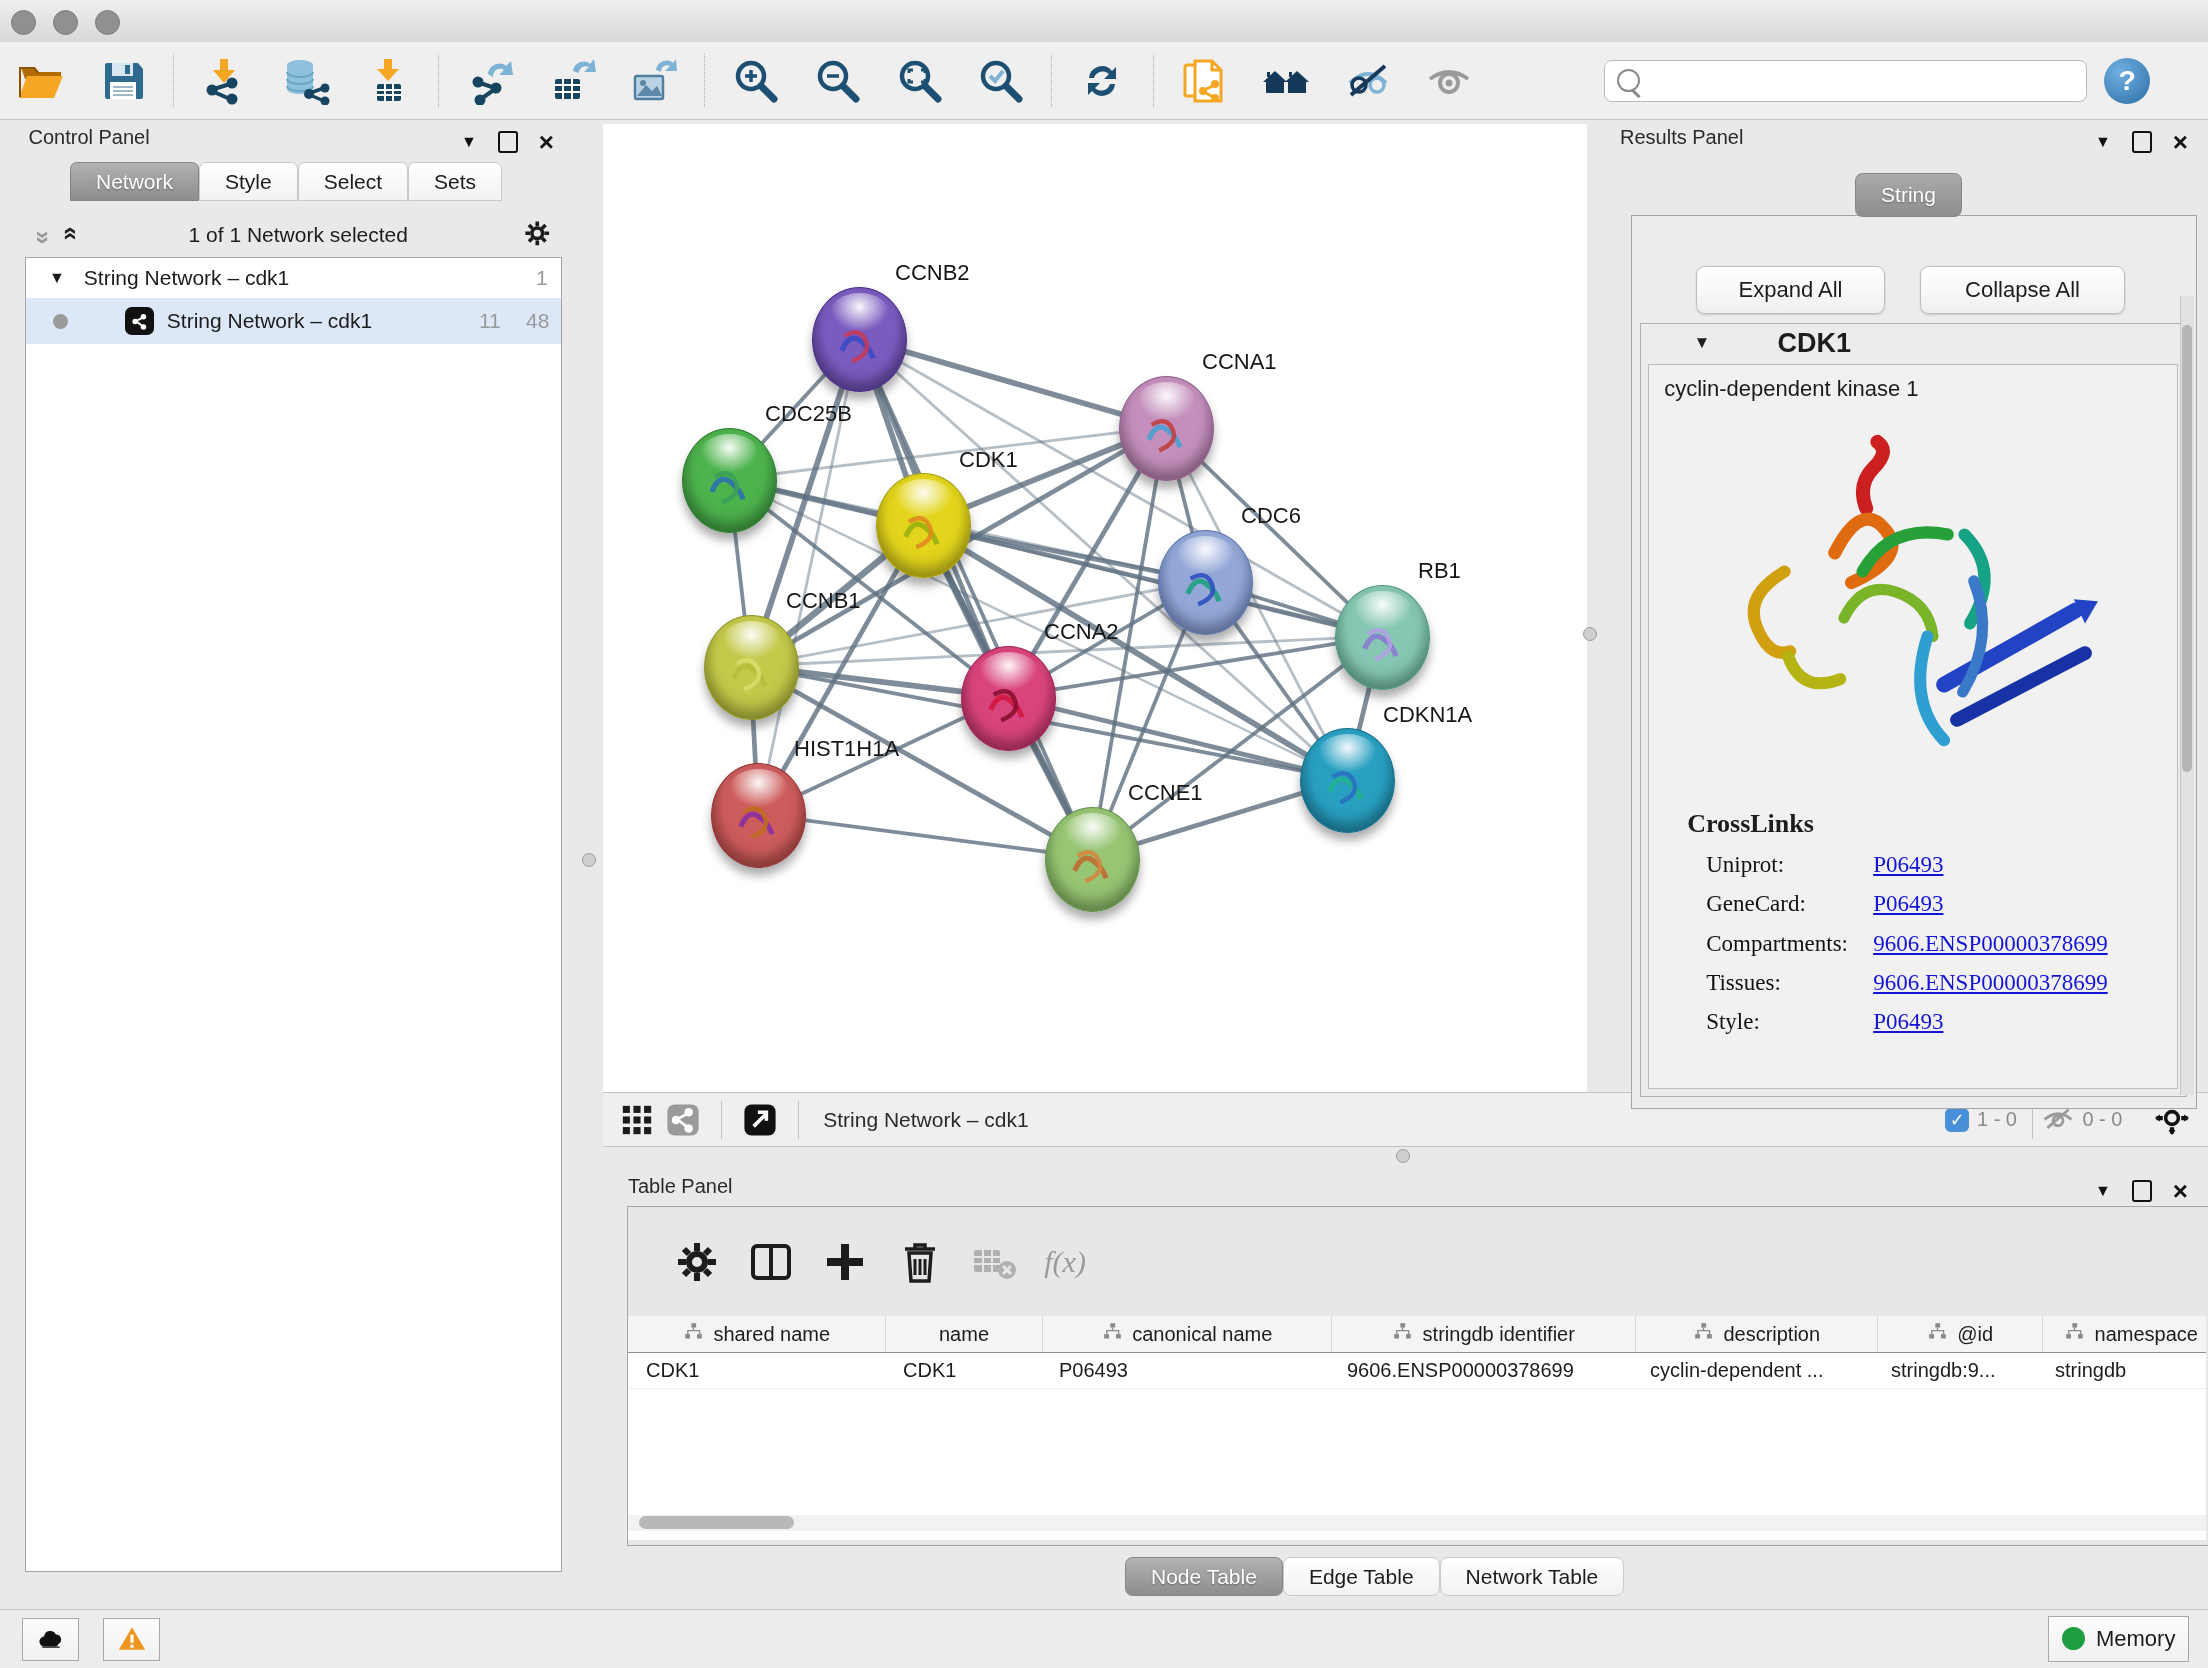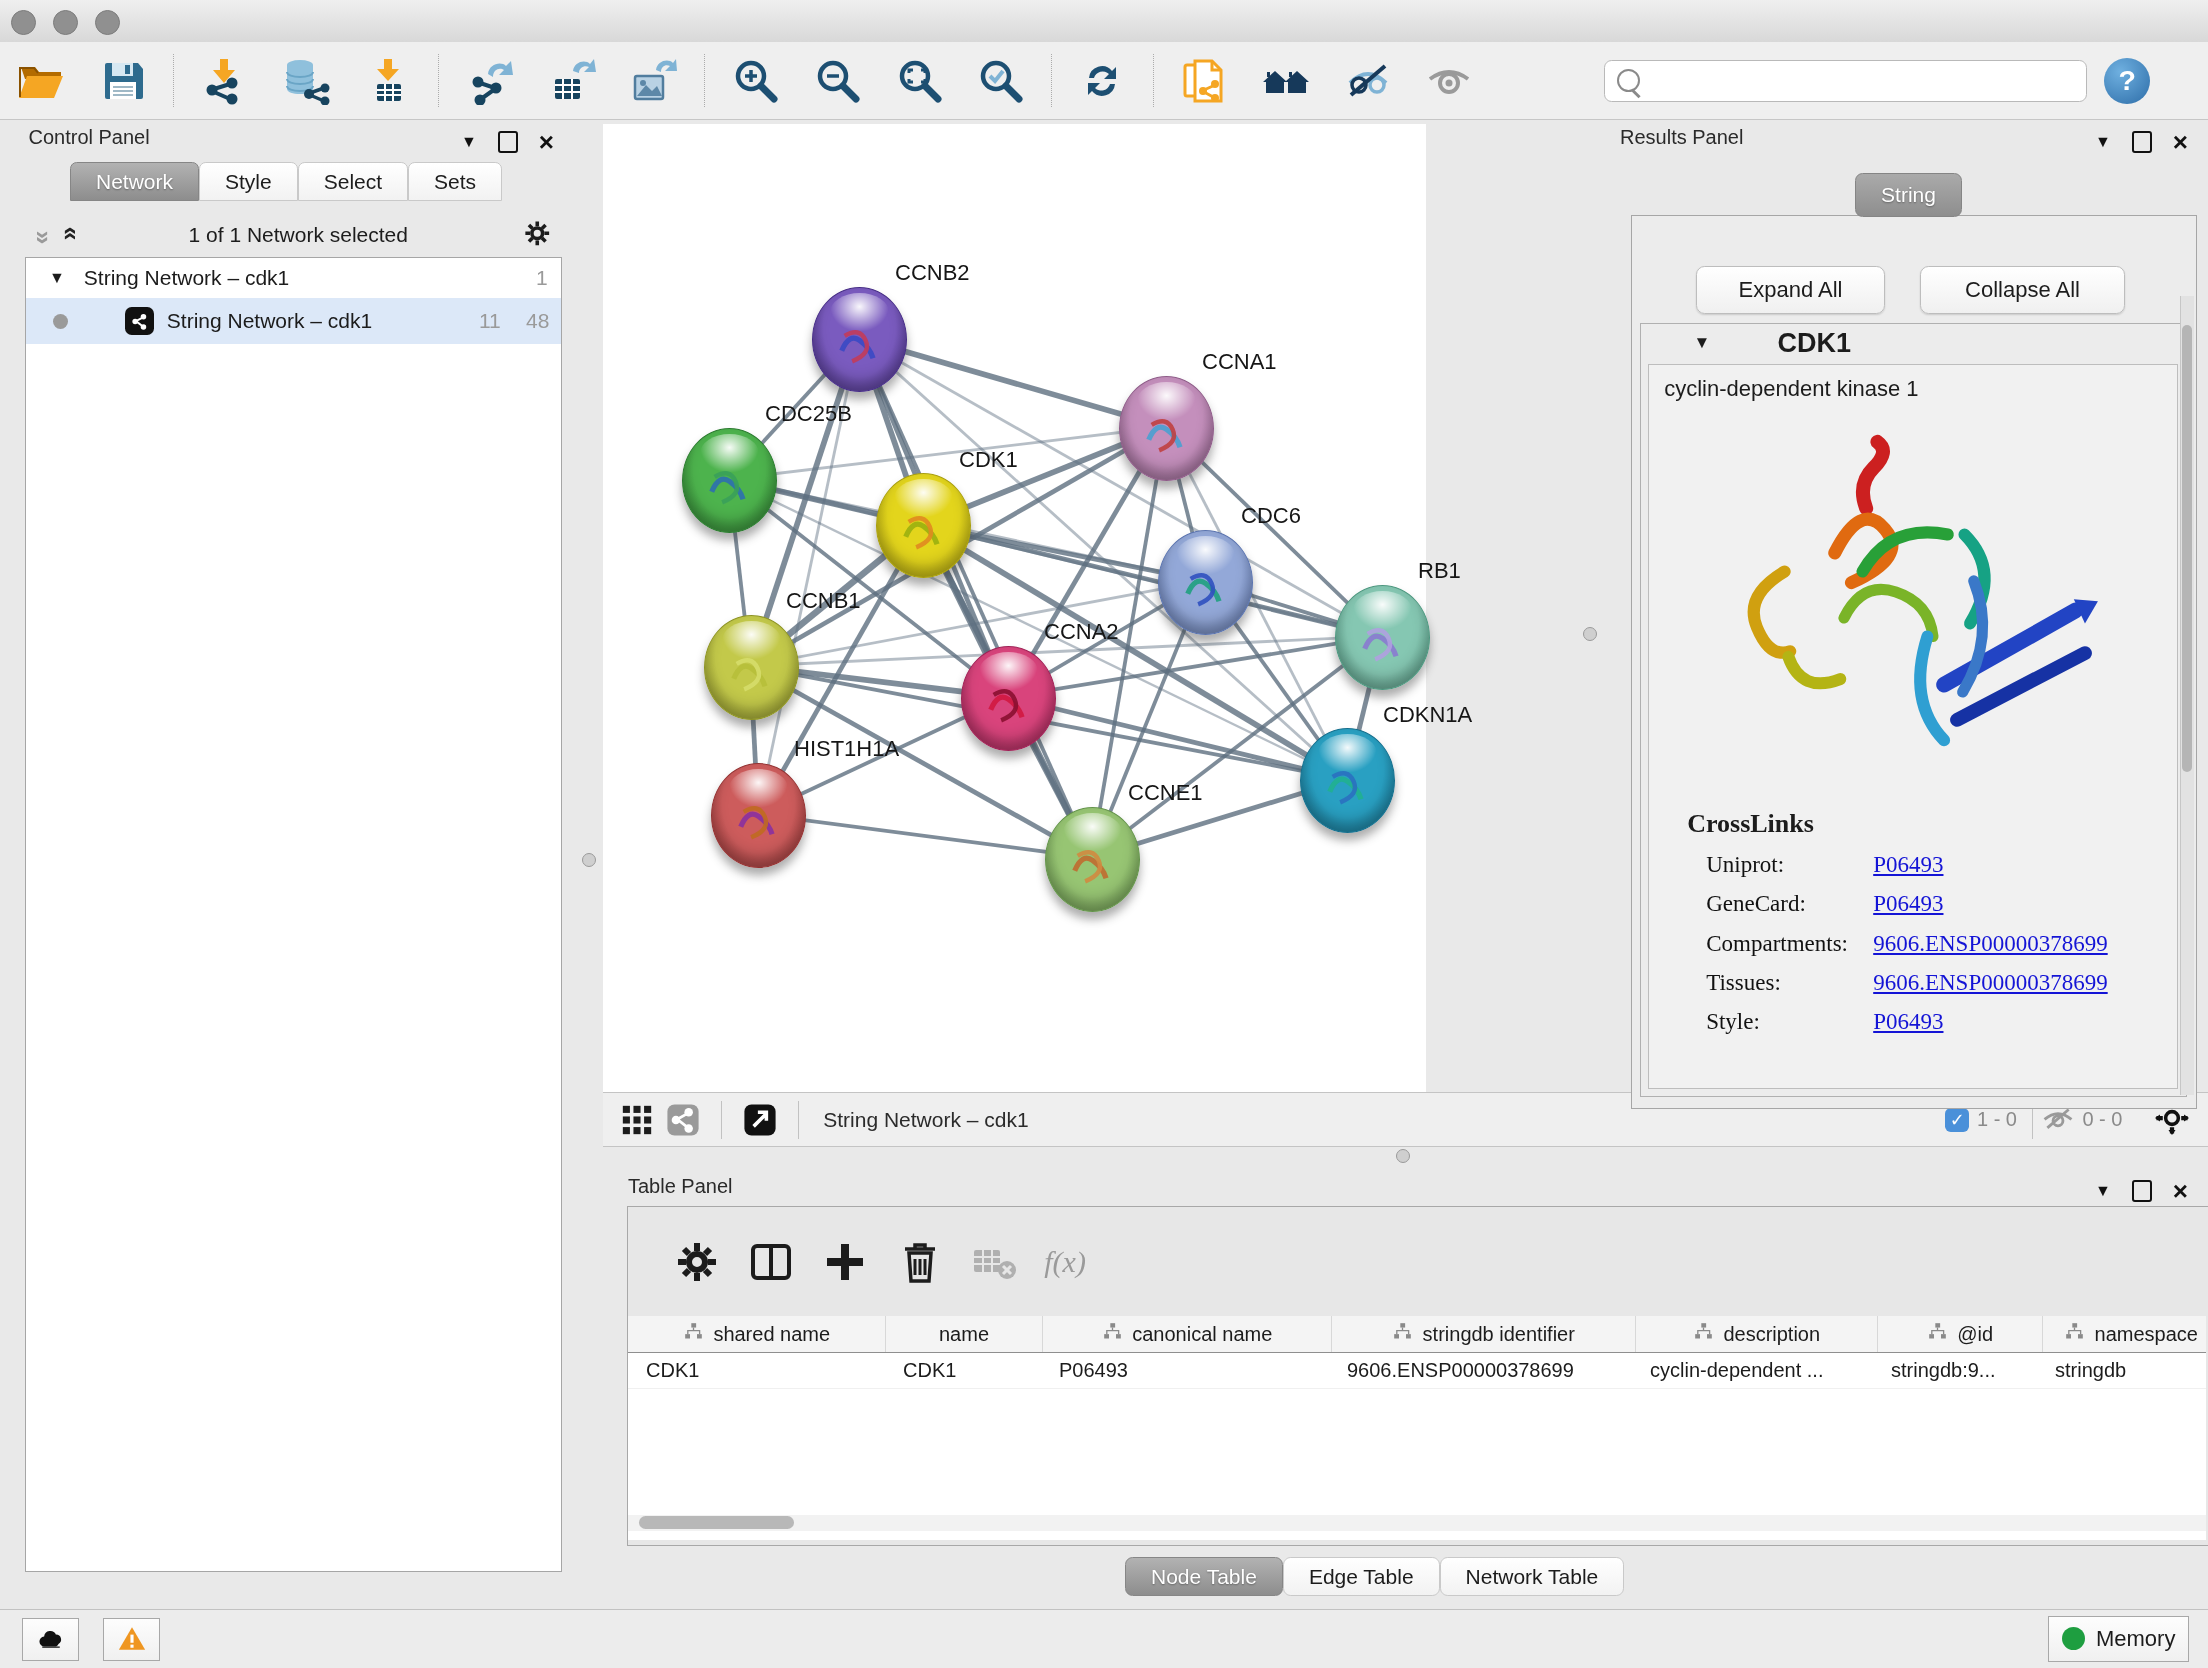--- a/index.html
+++ b/index.html
@@ -49,21 +49,21 @@
   .chev{font-size:25px;font-weight:bold;display:inline-block;transform:rotate(90deg);letter-spacing:-3.8px;}
   #cp-listbox{left:25px;top:257px;width:535px;height:1313px;background:#fff;
     border:1.9px solid #a6a6a6;position:absolute;}
   .netrow{position:relative;height:40px;display:flex;align-items:center;font-size:21px;}
   .netrow .cnt{position:absolute;color:#9a9a9a;}
   #row-net{background:#dce8f8;height:46px;}
   .gdot{width:15px;height:15px;border-radius:50%;background:#9a9a9a;}
   .stricon{width:28.5px;height:28.5px;border-radius:6.7px;background:#111;display:flex;align-items:center;justify-content:center;}
   .stricon svg{width:19px;height:19px;}
   
-  #canvas{left:603px;top:124px;width:823px;height:968px;background:#fff;position:absolute;}
+  #canvas{left:603px;top:124px;width:984px;height:968px;background:#fff;position:absolute;}
   #edges{position:absolute;left:0;top:0;}
   .node{position:absolute;width:93px;height:103px;border-radius:50%;
     box-shadow:0 7.6px 9.5px rgba(50,50,50,.4), inset 0 -9.5px 15px rgba(0,0,0,.28);}
   .node .gloss{position:absolute;left:18%;top:5%;width:64%;height:38%;border-radius:50%;
     background:radial-gradient(ellipse at 50% 35%,rgba(255,255,255,.95),rgba(255,255,255,0) 70%);}
   .node svg{position:absolute;left:16%;top:26%;width:68%;height:58%;}
   .nlabel{position:absolute;font-size:22px;color:#161616;white-space:nowrap;}
   
   #netbar{left:603px;top:1092px;width:1605px;height:53px;background:#efefef;
     border-top:1px solid #c4c4c4;border-bottom:1px solid #c4c4c4;position:absolute;

